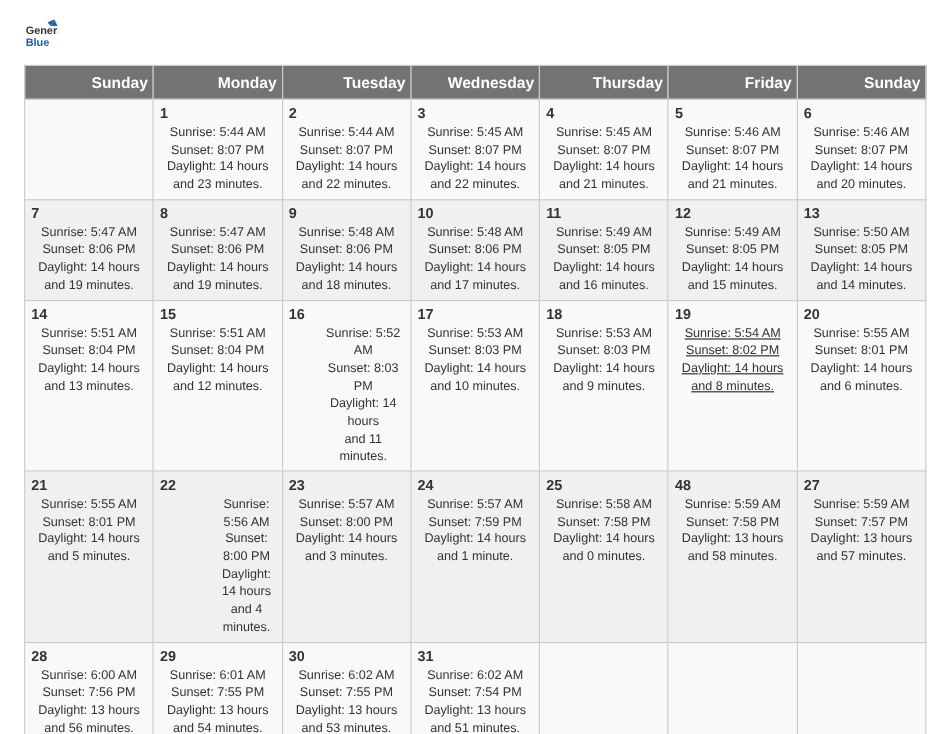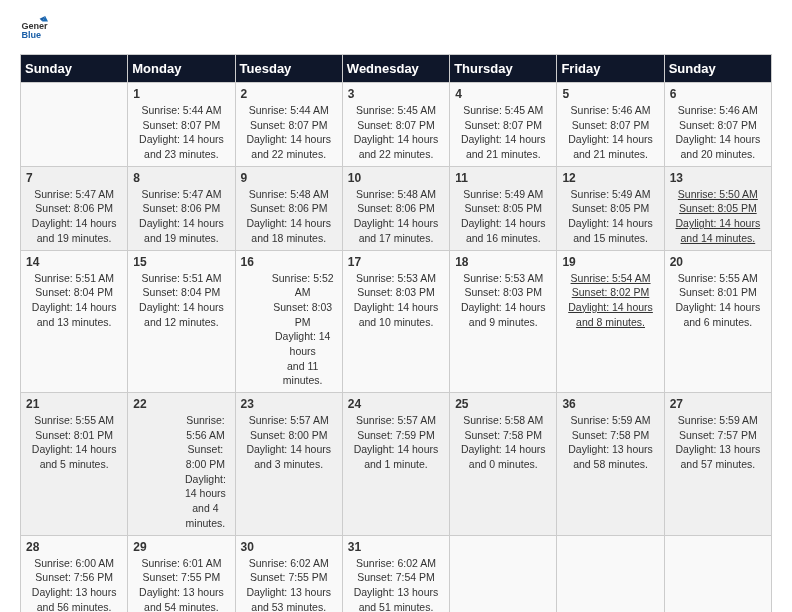--- a/index.html
+++ b/index.html
@@ -37,24 +37,24 @@
     .calendar-subtitle {
       font-size: 15px;
       color: #333;
     }
     table {
       width: 100%;
       border-collapse: collapse;
       font-size: 11px;
     }
     thead tr th {
-      background-color: #0f172a;
+      background-color: #737373;
       color: white;
       padding: 6px 4px;
-      text-align: left;
+      text-align: right;
       font-size: 13px;
       font-weight: bold;
       border: 1px solid #ccc;
     }
     tbody tr td {
       border: 1px solid #ccc;
       vertical-align: top;
       padding: 4px 5px;
       width: 14.28%;
       min-height: 80px;
@@ -202,21 +202,21 @@
         </td>
         <td>
           <div class="day-number">12</div>
           <div class="day-info" style="white-space: pre-line;">Sunrise: 5:49 AM
 Sunset: 8:05 PM
 Daylight: 14 hours
 and 15 minutes.</div>
         </td>
         <td>
           <div class="day-number">13</div>
-          <div class="day-info" style="white-space: pre-line; text-decoration: underline;">Sunrise: 5:50 AM
+          <div class="day-info" style="white-space: pre-line;">Sunrise: 5:50 AM
 Sunset: 8:05 PM
 Daylight: 14 hours
 and 14 minutes.</div>
         </td>
       </tr>
       <tr>
         <td>
           <div class="day-number">14</div>
           <div class="day-info" style="white-space: pre-line;">Sunrise: 5:51 AM
 Sunset: 8:04 PM
@@ -296,21 +296,21 @@
 and 1 minute.</div>
         </td>
         <td>
           <div class="day-number">25</div>
           <div class="day-info" style="white-space: pre-line;">Sunrise: 5:58 AM
 Sunset: 7:58 PM
 Daylight: 14 hours
 and 0 minutes.</div>
         </td>
         <td>
-          <div class="day-number">36</div>
+          <div class="day-number">48</div>
           <div class="day-info" style="white-space: pre-line;">Sunrise: 5:59 AM
 Sunset: 7:58 PM
 Daylight: 13 hours
 and 58 minutes.</div>
         </td>
         <td>
           <div class="day-number">27</div>
           <div class="day-info" style="white-space: pre-line;">Sunrise: 5:59 AM
 Sunset: 7:57 PM
 Daylight: 13 hours

